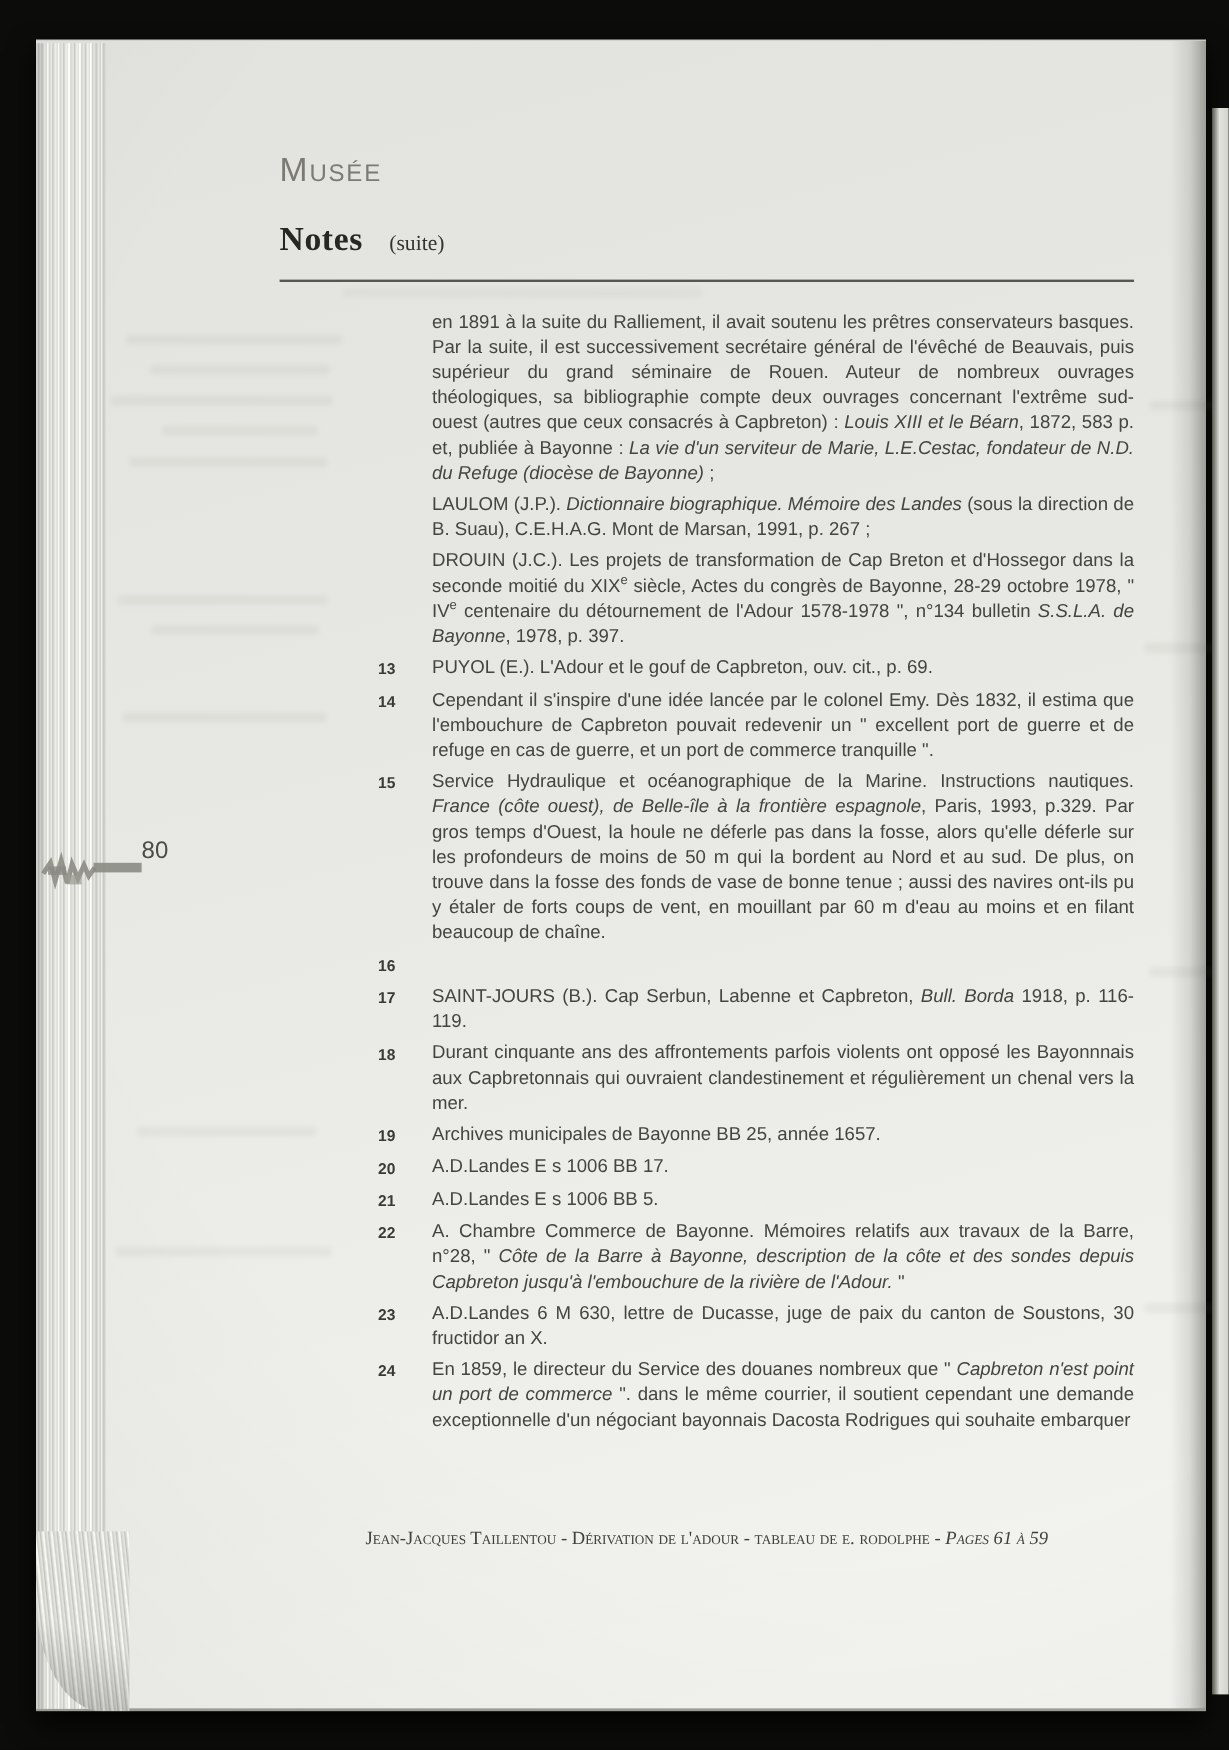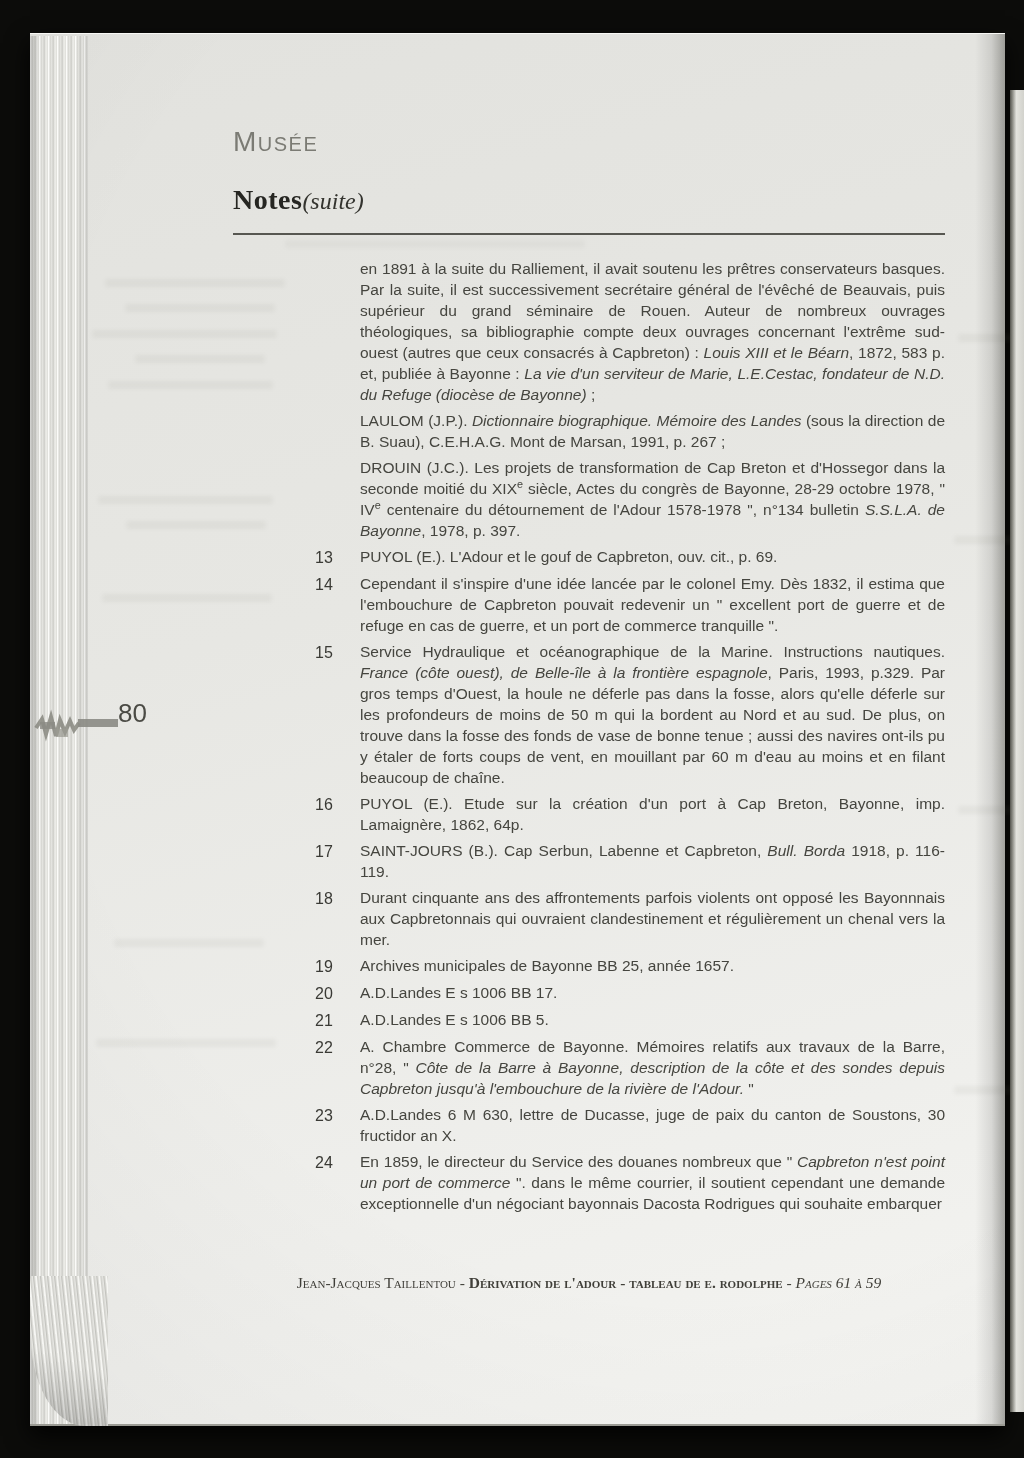--- a/index.html
+++ b/index.html
@@ -54,44 +54,44 @@
     position:absolute;left:203px;top:92px;
     font-variant:small-caps;font-size:28px;letter-spacing:1.5px;
     color:#7b7b74;
   }
   .heading{position:absolute;left:203px;top:150px;white-space:nowrap;}
   .heading .title{
     font-family:"Liberation Serif", serif;font-weight:700;font-size:28px;
     color:#262622;letter-spacing:.5px;
   }
   .heading .subtitle{
-    font-family:"Liberation Serif", serif;font-style:italic;font-size:24px;
-    color:#34342f;margin-left:0;
+    font-family:"Liberation Serif", serif;font-size:18px;
+    color:#34342f;margin-left:22px;
   }
   .rule{position:absolute;left:203px;top:199px;width:712px;height:2px;background:#575751;}
   .notes{
     position:absolute;left:285px;top:224px;width:630px;
     font-size:15.5px;line-height:21px;color:#45453f;
   }
   .note{display:grid;grid-template-columns:45px 585px;}
   .note + .note{margin-top:5px;}
-  .note-num{font-weight:400;font-size:16px;color:#3a3a35;padding-top:1px;}
+  .note-num{font-weight:700;font-size:13px;color:#3a3a35;padding-top:1px;}
   .note-text{text-align:justify;}
   .para + .para{margin-top:5px;}
   .it{font-style:italic;}
-  .bd{font-weight:700;}
+  .bd{font-weight:400;}
   .sc{font-variant:small-caps;}
   sup{font-size:70%;line-height:0;}
   .footer{
     position:absolute;left:203px;top:1240px;width:712px;text-align:center;
     font-family:"Liberation Serif", serif;font-size:15.5px;color:#403f39;
     white-space:nowrap;
   }
   .page-num{
-    position:absolute;left:88px;top:664px;font-size:26px;color:#4b4b45;
+    position:absolute;left:88px;top:664px;font-size:20px;color:#4b4b45;
   }
   .marker{position:absolute;left:2px;top:672px;}
 </style>
 </head>
 <body>
 
 <div class="page">
 
   <div class="edge-stack"></div>
   <div class="curl"></div>
@@ -158,21 +158,20 @@
   <div class="note">
     <span class="note-num">15</span>
     <span class="note-text">
           <div class="para"><span>Service Hydraulique et océanographique de la Marine. Instructions nautiques. </span><span class="it">France (côte ouest), de Belle-île à la frontière espagnole</span><span>, Paris, 1993, p.329. Par gros temps d'Ouest, la houle ne déferle pas dans la fosse, alors qu'elle déferle sur les profondeurs de moins de 50 m qui la bordent au Nord et au sud. De plus, on trouve dans la fosse des fonds de vase de bonne tenue ; aussi des navires ont-ils pu y étaler de forts coups de vent, en mouillant par 60 m d'eau au moins et en filant beaucoup de chaîne.</span></div>
         </span>
   </div>
 
   <div class="note">
     <span class="note-num">16</span>
     <span class="note-text">
-          <div class="para"><span>PUYOL (E.). Etude sur la création d'un port à Cap Breton, Bayonne, imp. Lamaignère, 1862, 64p.</span></div>
         </span>
   </div>
 
   <div class="note">
     <span class="note-num">17</span>
     <span class="note-text">
           <div class="para"><span>SAINT-JOURS (B.). Cap Serbun, Labenne et Capbreton, </span><span class="it">Bull. Borda</span><span> 1918, p. 116-119.</span></div>
         </span>
   </div>
 

